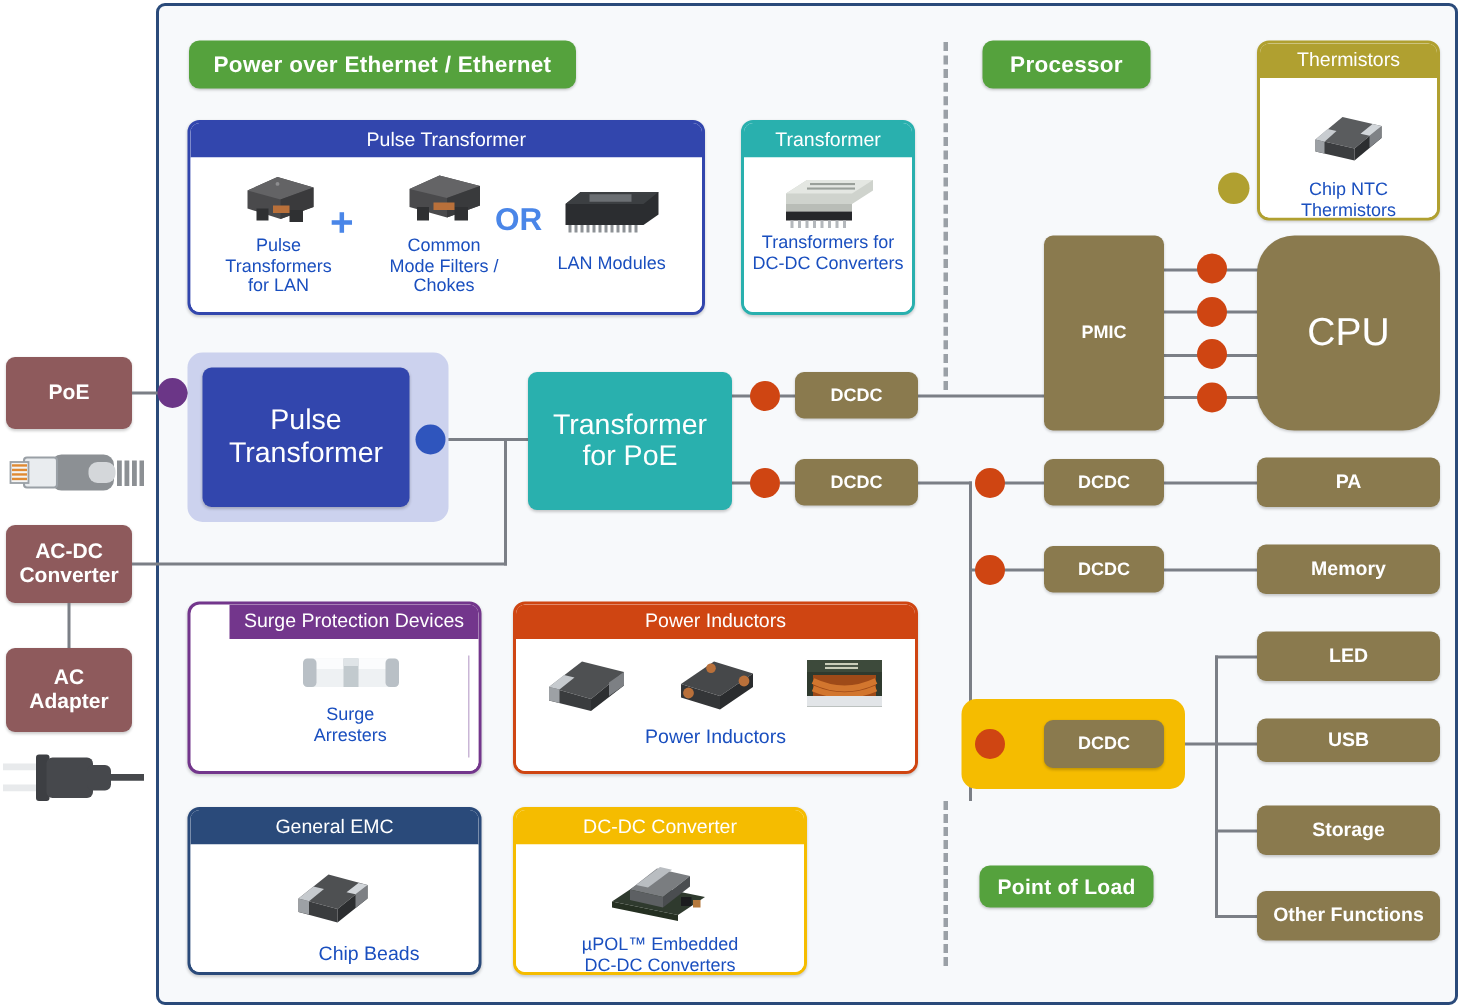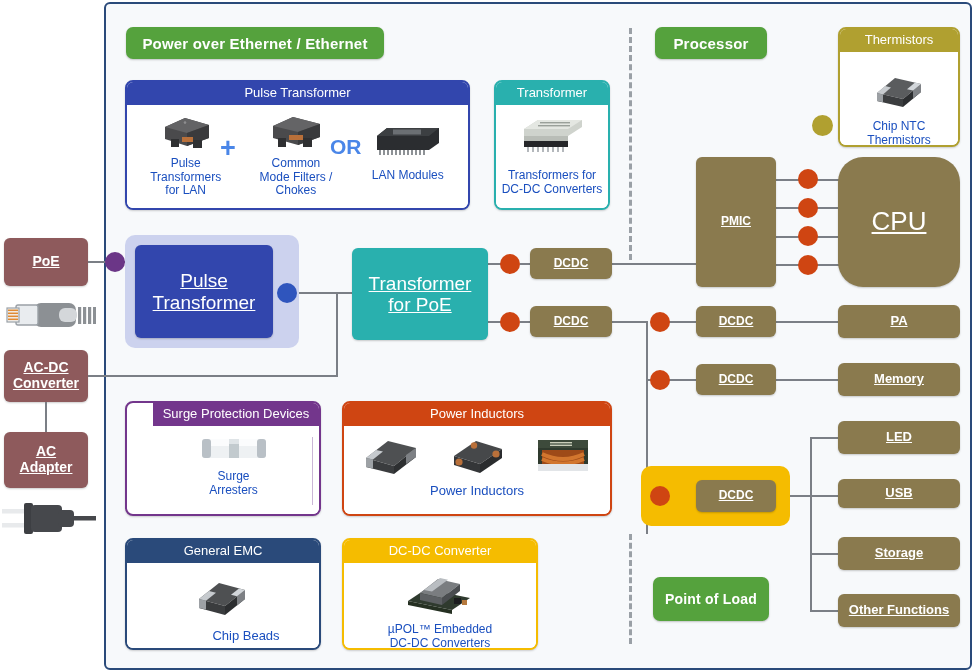--- a/index.html
+++ b/index.html
@@ -28,21 +28,21 @@
     justify-content:space-around; padding:5px 4px; }
   .pitem { display:flex; flex-direction:column; align-items:center; justify-content:flex-start;
     flex:1 1 auto; }
   .pcap { color:#1a4fbf; font-size:12px; line-height:1.12; text-align:center;
     margin-top:4px; }
   .vsep { width:1px; align-self:stretch; background:#c9b6d6; margin:4px 2px; }
 
   
   .blk { position:absolute; border-radius:6px; display:flex; align-items:center;
     justify-content:center; text-align:center; color:#ffffff; font-weight:bold;
-    line-height:1.12; box-shadow:0 1px 2px rgba(0,0,0,.2);text-decoration:underline; }
+    line-height:1.12; box-shadow:0 1px 2px rgba(0,0,0,.2); }
   .blk-src  { background:#8e5a5c; font-size:14px; }
   .blk-gold { background:#8a7a4e; font-size:12px; }
   .blk-teal { background:#29b0ae; font-size:19px; font-weight:normal; }
   .blk-blue { background:#3246ad; font-size:19px; font-weight:normal; }
 
   .halo { position:absolute; background:#ccd2ee; border-radius:10px; }
   .halo-gold { position:absolute; background:#f5bc00; border-radius:10px; }
 
   
   .wire  { position:absolute; background:#7b7f86; }
@@ -108,21 +108,21 @@
   </svg>
 
   <div class="pill" style="left:126px; top:27px; width:258px; height:32px; font-size:15px;">
     <span>Power over Ethernet / Ethernet</span>
   </div>
 
   <div class="pill" style="left:655px; top:27px; width:112px; height:32px; font-size:15px;">
     <span>Processor</span>
   </div>
 
-  <div class="pill" style="left:653px; top:577px; width:116px; height:44px; font-size:14px;">
+  <div class="pill" style="left:653px; top:577px; width:116px; height:28px; font-size:14px;">
     <span>Point of Load</span>
   </div>
 
   <div class="panel" style="left:125px; top:80px; width:345px; height:130px; border:2px solid #3246ad;">
     <div class="panel-hd" style="background:#3246ad;">Pulse Transformer</div>
     <div class="panel-bd" style="position:relative; align-items:flex-start; padding-top:8px;">
       <div class="pitem">
         <svg width="62" height="40" viewBox="0 0 62 40">
           <path d="M10 14 L30 5 L54 12 L54 25 L32 33 L10 26 Z" fill="#4a4a4c"></path>
           <path d="M10 14 L30 5 L54 12 L32 20 Z" fill="#636365"></path>
@@ -196,21 +196,21 @@
           <rect x="33" y="34" width="2" height="5"></rect>
             <rect x="38" y="34" width="2" height="5"></rect>
           <rect x="43" y="34" width="2" height="5"></rect>
             <rect x="48" y="34" width="2" height="5"></rect>
         </g>
         <g fill="#9aa09a">
           <rect x="26" y="9" width="30" height="1.4"></rect>
             <rect x="24" y="12" width="32" height="1.4"></rect>
         </g>
       </svg>
-      <div class="pcap" style="white-space:pre-line; margin-top:14px;">Transformers for
+      <div class="pcap" style="white-space:pre-line; margin-top:0;">Transformers for
 DC-DC Converters</div>
     </div>
   </div>
 
   <div class="panel" style="left:838px; top:27px; width:122px; height:120px; border:2px solid #b0a030;">
     <div class="panel-hd" style="background:#b0a030;">Thermistors</div>
     <div class="panel-bd" style="flex-direction:column; justify-content:flex-start; padding-top:16px;">
       <svg width="68" height="44" viewBox="0 0 68 44">
         <path d="M12 25 L30 10 L56 16 L38 31 Z" fill="#5a5c5e"></path>
         <path d="M12 25 L12 33 L38 39 L38 31 Z" fill="#3b3d3f"></path>

